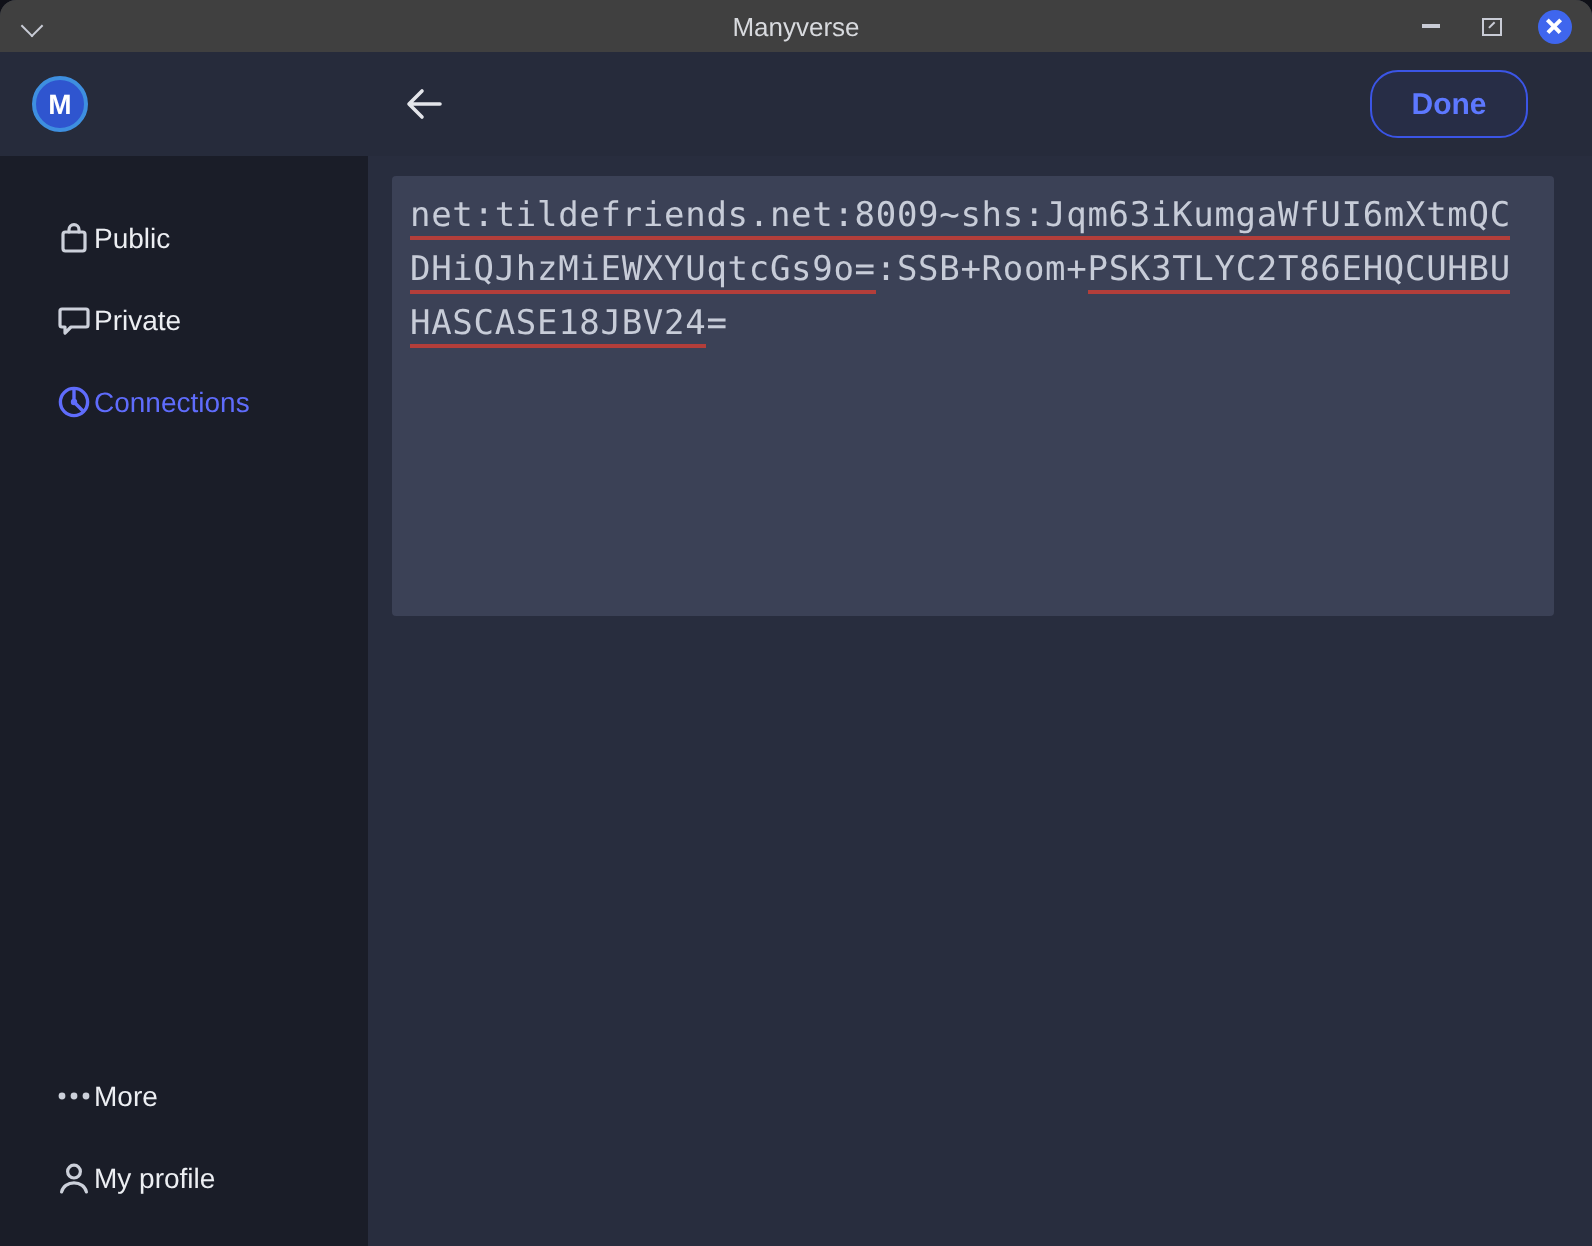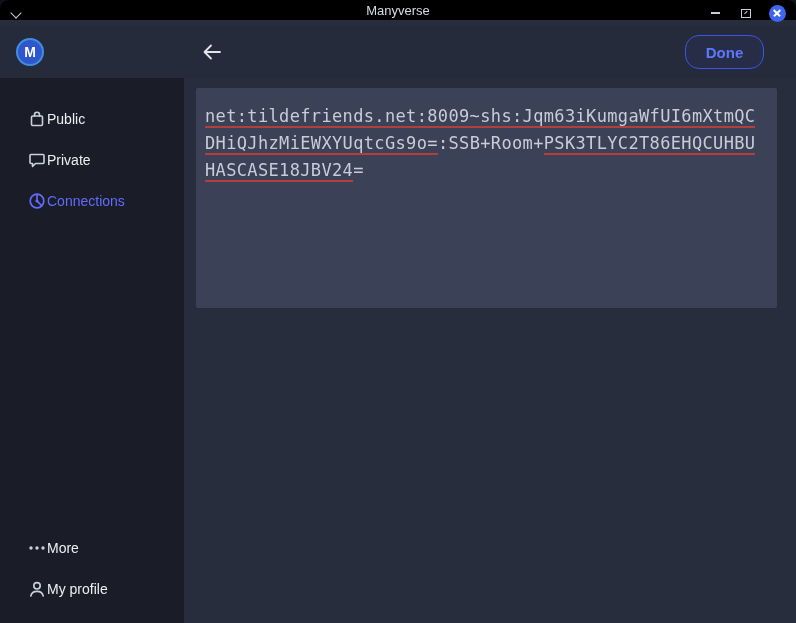--- a/index.html
+++ b/index.html
@@ -4,21 +4,21 @@
 <style>
   html,body{margin:0;padding:0;background:#101118;}
   *{box-sizing:border-box;}
   .window{
     position:relative;width:796px;height:623px;overflow:hidden;
     font-family:"Liberation Sans",sans-serif;color:#e8eaef;
     border-radius:8px 8px 0 0;background:#282d3e;
   }
   
   .titlebar{
-    position:absolute;top:0;left:0;right:0;height:20px;background:#000000;
+    position:absolute;top:0;left:0;right:0;height:26px;background:#404040;
     display:flex;align-items:center;
   }
   .titlebar .title{
     position:absolute;left:0;right:0;text-align:center;font-size:13px;color:#d8dade;
   }
   .chev{
     position:absolute;left:12px;top:9px;width:8px;height:8px;
     border-left:1.6px solid #c9ccd6;border-bottom:1.6px solid #c9ccd6;
     transform:rotate(-45deg);
   }
@@ -61,21 +61,21 @@
     height:41px;display:flex;align-items:center;padding-left:27px;cursor:pointer;
   }
   .side-item .lbl{font-size:14px;color:#eceef2;}
   .side-item.active .lbl{color:#5f6cfc;text-align:center;}
   .side-bottom{position:absolute;left:0;right:0;bottom:14px;}
   .icon{flex:0 0 auto;}
   
   .main{position:absolute;top:78px;left:184px;right:0;bottom:0;background:#282d3e;}
   .invite-editor{
     position:absolute;left:12px;top:10px;width:581px;height:220px;background:#3b4156;
-    border-radius:2px;padding:15px 9px;cursor:text;
+    border-radius:2px;padding:7px 9px;cursor:text;
     font-family:"DejaVu Sans Mono","Liberation Mono",monospace;
     font-size:17px;line-height:27px;letter-spacing:0.35px;color:#c7ccd8;
   }
   .code-line{white-space:pre;}
   .sp{border-bottom:2px solid #b33e3a;}
 </style>
 </head>
 <body>
 
 <div class="window">

